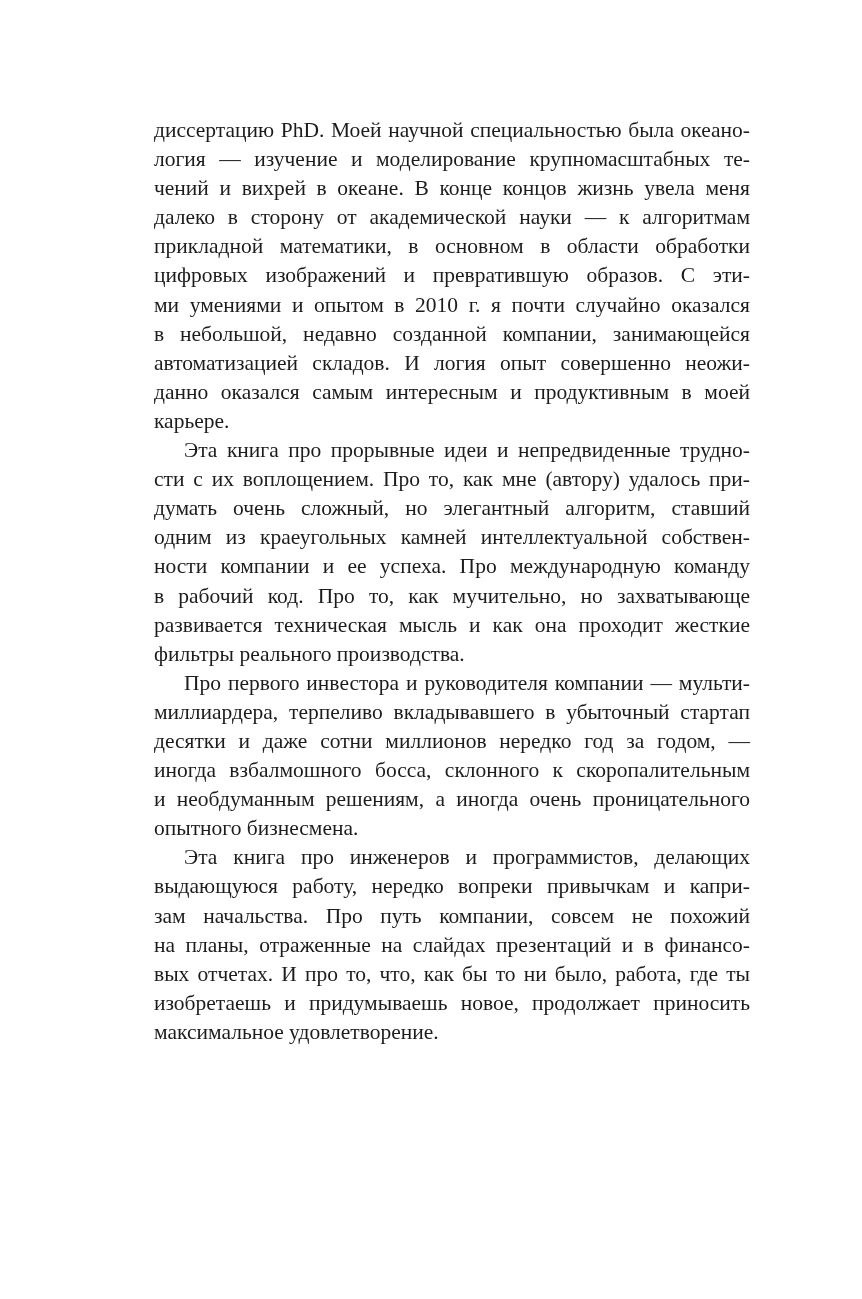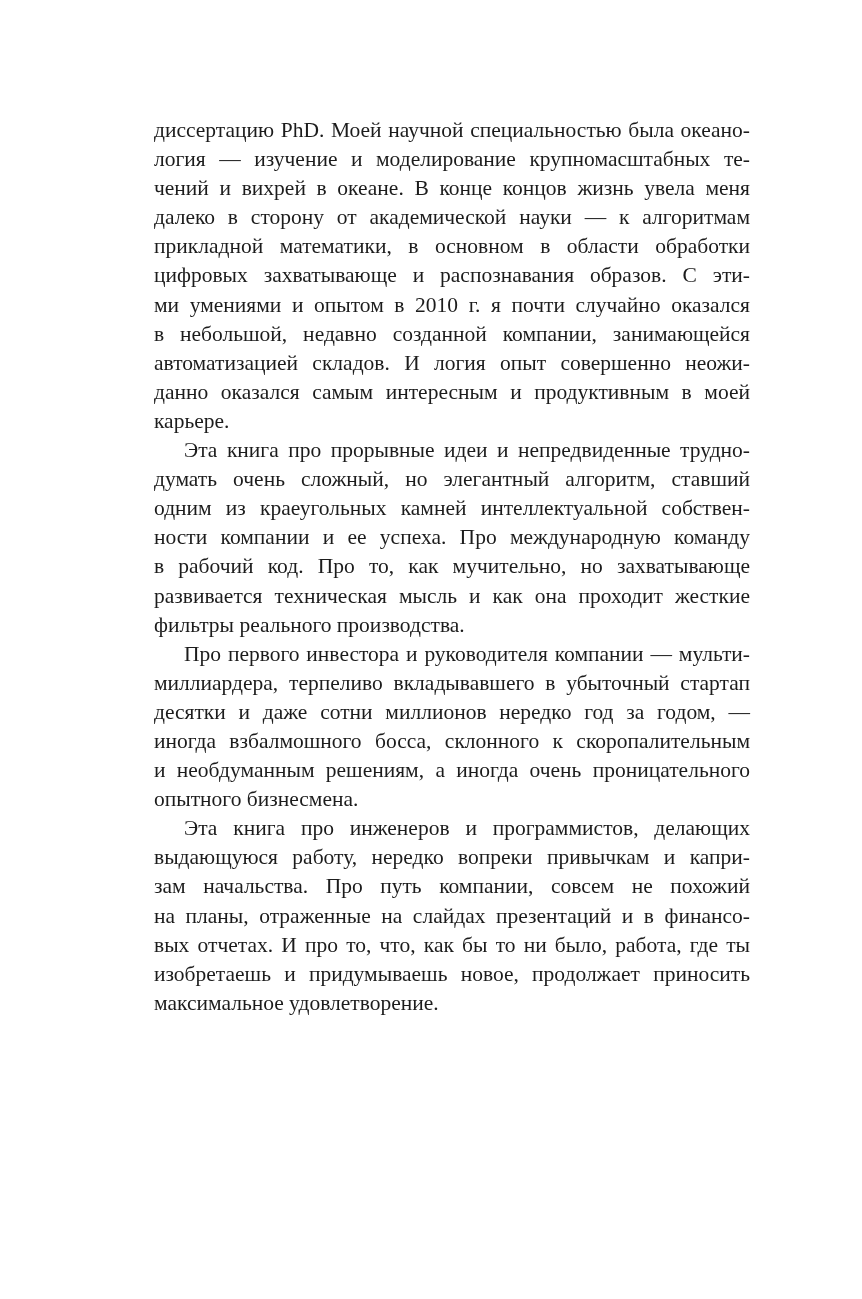--- a/index.html
+++ b/index.html
@@ -43,27 +43,28 @@
 </head>
 <body>
 
 <div class="page">
   <div class="text-block" style="color: rgb(28, 28, 28);">
       <div class="line">диссертацию PhD. Моей научной специальностью была океано-</div>
       <div class="line">логия — изучение и моделирование крупномасштабных те-</div>
       <div class="line">чений и вихрей в океане. В конце концов жизнь увела меня</div>
       <div class="line">далеко в сторону от академической науки — к алгоритмам</div>
       <div class="line">прикладной математики, в основном в области обработки</div>
-      <div class="line">цифровых захватывающе и распознавания образов. С эти-</div>
+      <div class="line">цифровых изображений и превратившую образов. С эти-</div>
       <div class="line">ми умениями и опытом в 2010 г. я почти случайно оказался</div>
       <div class="line">в небольшой, недавно созданной компании, занимающейся</div>
       <div class="line">автоматизацией складов. И логия опыт совершенно неожи-</div>
       <div class="line">данно оказался самым интересным и продуктивным в моей</div>
       <div class="line para-last">карьере.</div>
       <div class="line indented">Эта книга про прорывные идеи и непредвиденные трудно-</div>
+      <div class="line">сти с их воплощением. Про то, как мне (автору) удалось при-</div>
       <div class="line">думать очень сложный, но элегантный алгоритм, ставший</div>
       <div class="line">одним из краеугольных камней интеллектуальной собствен-</div>
       <div class="line">ности компании и ее успеха. Про международную команду</div>
       <div class="line">в рабочий код. Про то, как мучительно, но захватывающе</div>
       <div class="line">развивается техническая мысль и как она проходит жесткие</div>
       <div class="line para-last">фильтры реального производства.</div>
       <div class="line indented">Про первого инвестора и руководителя компании — мульти-</div>
       <div class="line">миллиардера, терпеливо вкладывавшего в убыточный стартап</div>
       <div class="line">десятки и даже сотни миллионов нередко год за годом, —</div>
       <div class="line">иногда взбалмошного босса, склонного к скоропалительным</div>

